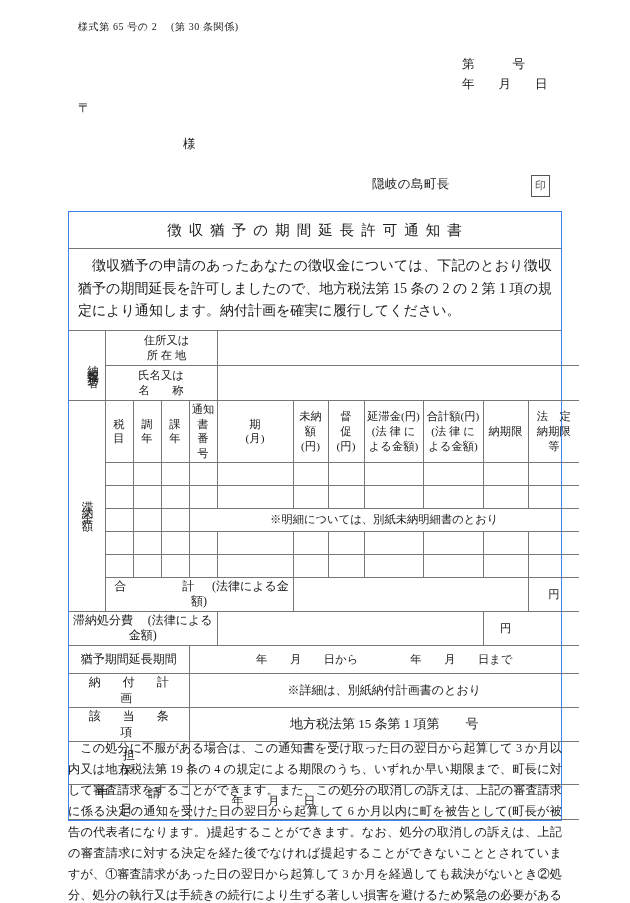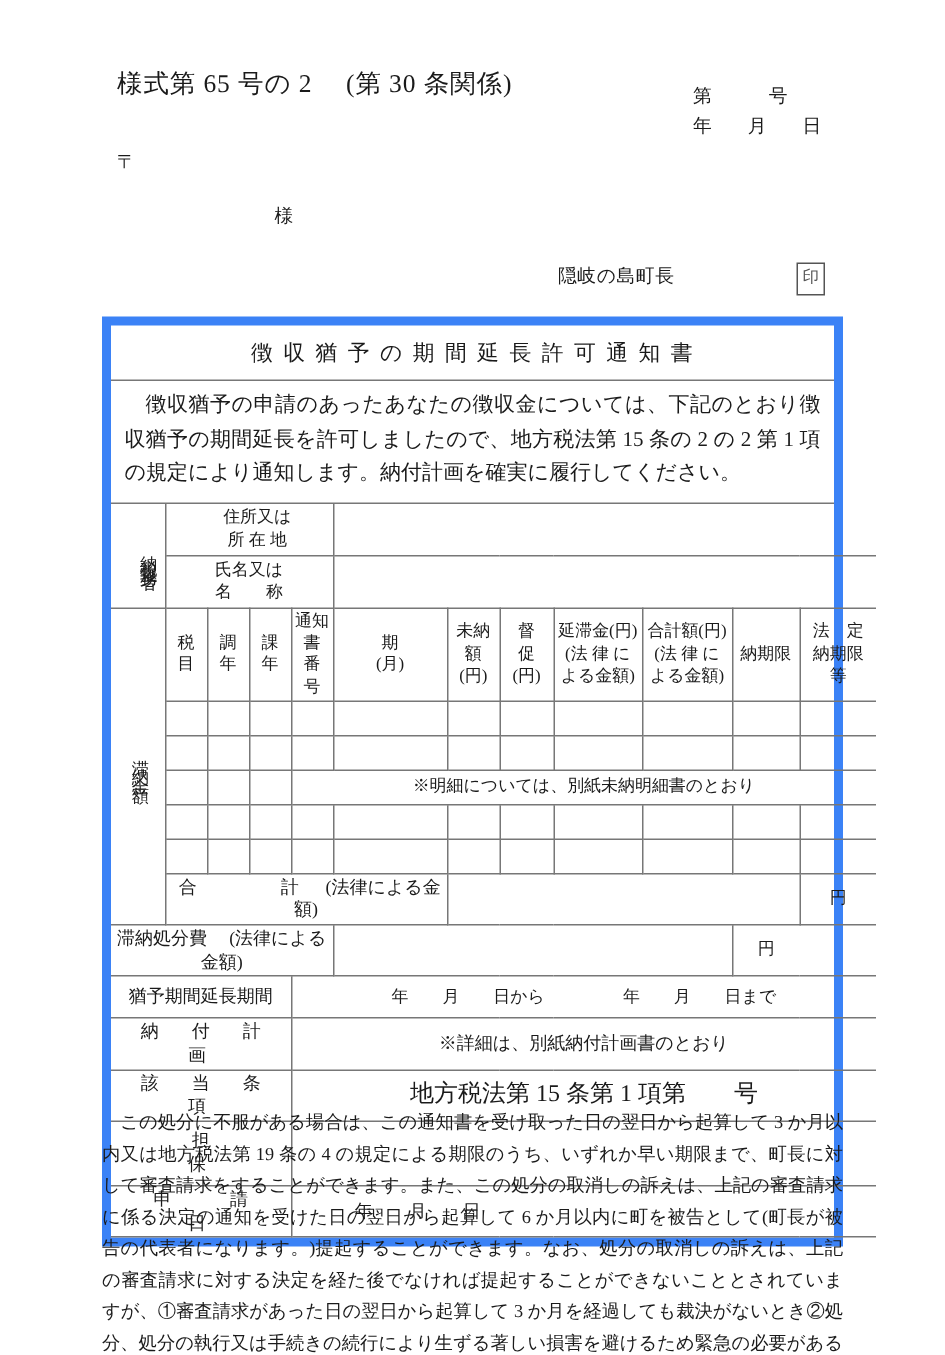--- a/index.html
+++ b/index.html
@@ -20,22 +20,22 @@
     position: relative;
     width: 630px;
     height: 903px;
     padding: 0;
   }
 
   
   .form-code {
     position: absolute;
     left: 78px;
-    top: 44px;
-    font-size: 17px;
+    top: 20px;
+    font-size: 10px;
     letter-spacing: 0.6px;
     white-space: nowrap;
   }
   .doc-no {
     position: absolute;
     left: 462px;
     top: 56px;
     font-size: 12.5px;
     white-space: nowrap;
   }
@@ -83,21 +83,21 @@
     text-align: center;
     color: #555;
   }
 
   
   .frame {
     position: absolute;
     left: 68px;
     top: 211px;
     width: 494px;
-    border: 6px solid #3b82f6;
+    border: 1px solid #3b82f6;
     box-sizing: border-box;
   }
 
   .title-row {
     border-bottom: 1px solid #777;
     text-align: center;
     font-size: 14.5px;
     letter-spacing: 7px;
     padding: 9px 0 8px 6px;
     font-weight: normal;
@@ -393,21 +393,21 @@
         <td colspan="4" style="height:25px">
           <span class="lbl-spread">納　付　計　画</span>
         </td>
         <td colspan="8" class="left-text" style="font-size:12px">※詳細は、別紙納付計画書のとおり</td>
       </tr>
 
       <tr>
         <td colspan="4" style="height:25px">
           <span class="lbl-spread">該　当　条　項</span>
         </td>
-        <td colspan="8" class="left-text" style="font-size:16px">地方税法第 15 条第 1 項第　　号</td>
+        <td colspan="8" class="left-text" style="font-size:13px">地方税法第 15 条第 1 項第　　号</td>
       </tr>
 
       <tr>
         <td colspan="4" style="height:40px">
           <span class="lbl-spread">担　　　　　保</span>
         </td>
         <td colspan="8" class="left-text"></td>
       </tr>
 
       <tr>

